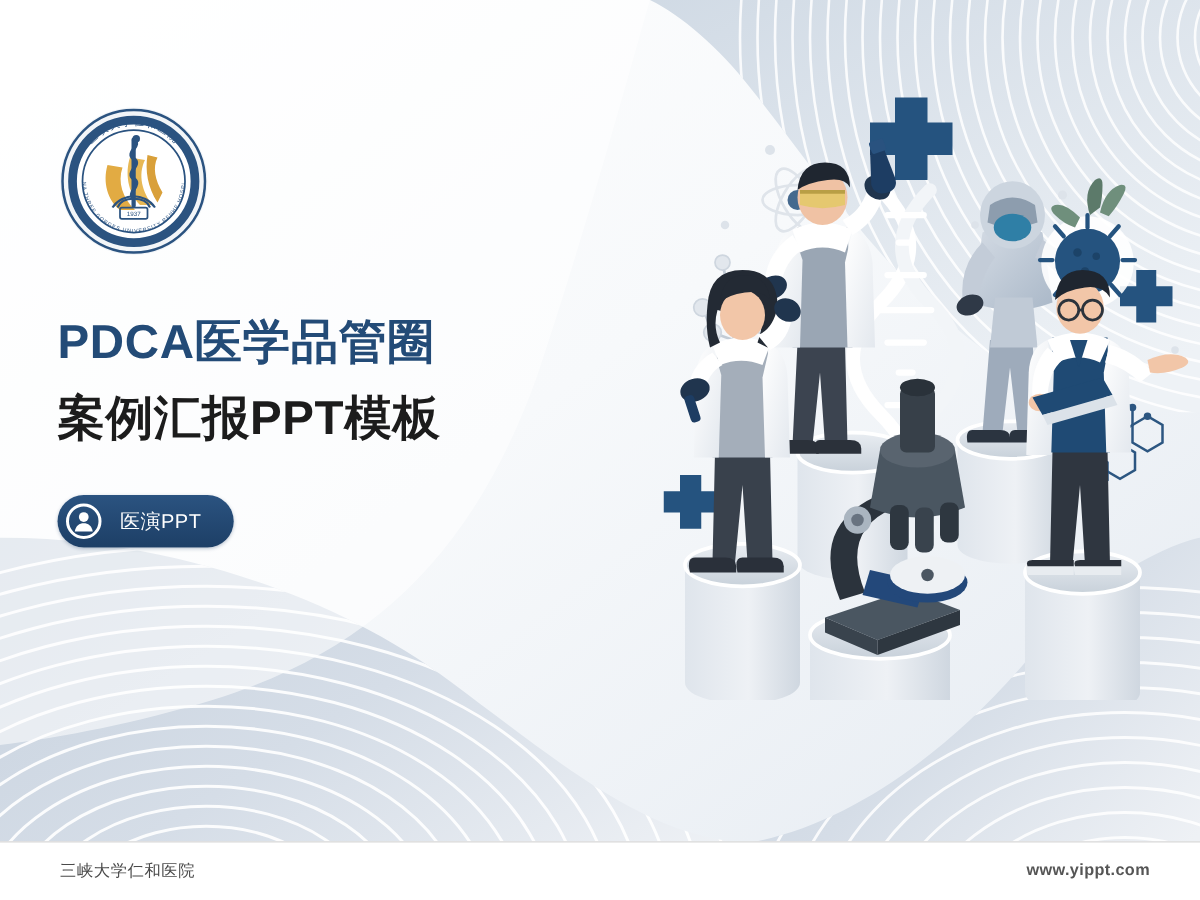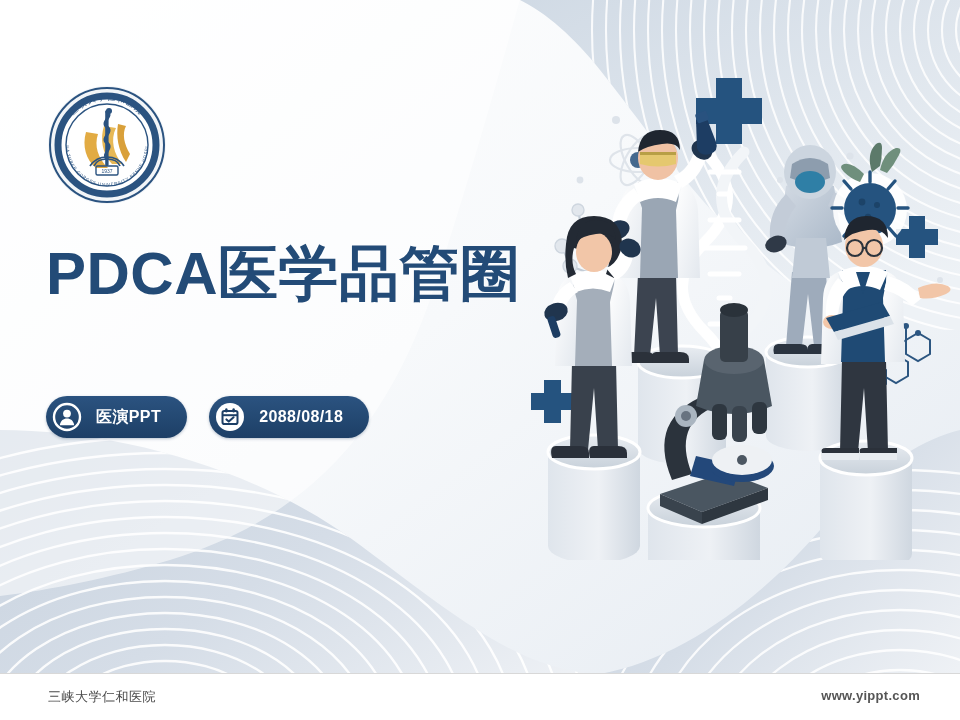--- a/index.html
+++ b/index.html
@@ -42,21 +42,21 @@
 
   
   #title-block {
     position: absolute;
     left: 46px;
     top: 243px;
     width: 520px;
   }
   #main-title {
     margin: 0;
-    font-size: 60px;
+    font-size: 38px;
     line-height: 62px;
     font-weight: 700;
     letter-spacing: 0.5px;
     color: #234b77;
     white-space: nowrap;
     text-shadow: 1px 1px 0 rgba(255,255,255,0.55);
   }
   #sub-title {
     margin: 8px 0 0 0;
     font-size: 38px;
@@ -89,21 +89,21 @@
   .pill-icon {
     width: 30px;
     height: 30px;
     flex: 0 0 30px;
     margin-right: 14px;
     display: block;
   }
   .pill-label {
     color: #ffffff;
     font-size: 16px;
-    font-weight: 700;
+    font-weight: 400;
     letter-spacing: 0.4px;
     white-space: nowrap;
   }
 
   
   #illustration {
     position: absolute;
     left: 520px;
     top: 60px;
     width: 440px;
@@ -288,44 +288,34 @@
         <textPath href="#arcTop" startOffset="50%" text-anchor="middle">三峡大学仁和医院</textPath>
       </text>
       <text font-size="4.2" fill="#2b5380" font-family="Liberation Sans, sans-serif" letter-spacing="0.8">
         <textPath href="#arcBottom" startOffset="50%" text-anchor="middle">CHINA THREE GORGES UNIVERSITY RENHE HOSPITAL</textPath>
       </text>
     </svg>
   </div>
 
   <div id="title-block">
     <h1 id="main-title">PDCA医学品管圈</h1>
+    <h2 id="sub-title">案例汇报PPT模板</h2>
   </div>
 
   <div id="meta-row">
 
     <div class="pill">
       <svg class="pill-icon" viewBox="0 0 30 30" xmlns="http://www.w3.org/2000/svg">
         <circle cx="15" cy="15" r="13" fill="none" stroke="#ffffff" stroke-width="2.4"></circle>
         <circle cx="15" cy="11.6" r="3.9" fill="#ffffff"></circle>
         <path d="M7.8,23.2 C8.6,18.6 11.5,16.6 15,16.6 C18.5,16.6 21.4,18.6 22.2,23.2 Z" fill="#ffffff"></path>
       </svg>
       <span class="pill-label">医演PPT</span>
     </div>
 
-    <div class="pill">
-      <svg class="pill-icon" viewBox="0 0 30 30" xmlns="http://www.w3.org/2000/svg">
-        <circle cx="15" cy="15" r="14" fill="#ffffff"></circle>
-        <rect x="7.5" y="9" width="15" height="13" rx="1.8" fill="none" stroke="#1d3f66" stroke-width="2"></rect>
-        <line x1="7.5" y1="13.2" x2="22.5" y2="13.2" stroke="#1d3f66" stroke-width="2"></line>
-        <rect x="10.2" y="6.2" width="2.3" height="4.4" rx="1.1" fill="#1d3f66"></rect>
-        <rect x="17.5" y="6.2" width="2.3" height="4.4" rx="1.1" fill="#1d3f66"></rect>
-        <path d="M11.4,17.4 L13.8,19.6 L18.6,15.2" fill="none" stroke="#1d3f66" stroke-width="2" stroke-linecap="round" stroke-linejoin="round"></path>
-      </svg>
-      <span class="pill-label">2088/08/18</span>
-    </div>
 
   </div>
 
   <div id="illustration">
     <svg id="illu-svg" viewBox="0 0 440 500" xmlns="http://www.w3.org/2000/svg">
       <defs>
         <linearGradient id="podTop" x1="0" y1="0" x2="0" y2="1">
           <stop offset="0%" stop-color="#e9edf2"></stop>
           <stop offset="100%" stop-color="#c8d1da"></stop>
         </linearGradient>

